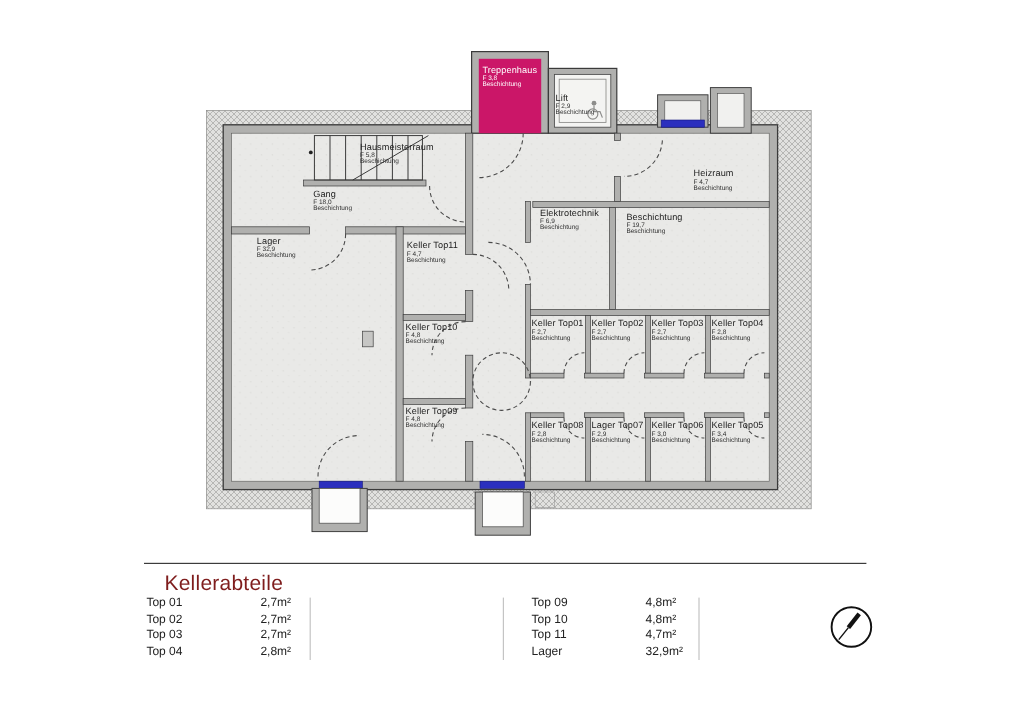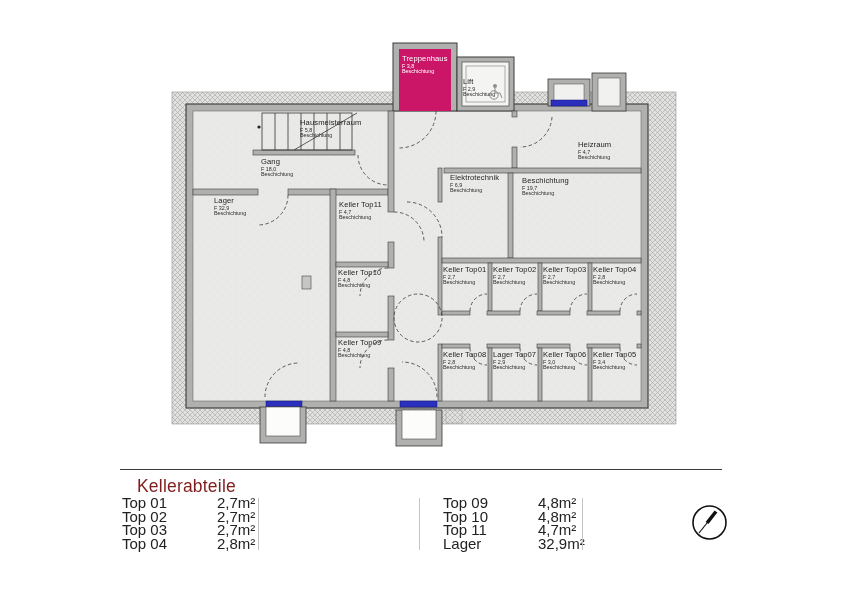--- a/index.html
+++ b/index.html
@@ -8,21 +8,21 @@
   .plan{position:absolute;left:0;top:0;width:842px;height:475px;}
   .plan svg{position:absolute;left:0;top:0;}
   .room-label{position:absolute;color:#1c1c1c;pointer-events:none;white-space:nowrap;}
   .room-label .rn{font-size:7.6px;line-height:8.5px;letter-spacing:.1px;}
   .room-label .rs{font-size:5.4px;line-height:5.8px;color:#2e2e2e;}
   .room-label .rc{font-size:5.4px;line-height:5.8px;color:#2e2e2e;}
   .room-label.on-magenta, .room-label.on-magenta .rs, .room-label.on-magenta .rc{color:#fff;}
   .legend{position:absolute;left:0;top:462px;width:842px;height:133px;}
   .legend-rule{position:absolute;left:120px;top:7px;width:602px;height:1px;background:#3c3c3c;}
   .legend-title{position:absolute;left:121px;top:14px;font-size:17.5px;letter-spacing:.2px;color:#7f1d1d;margin-left:16px;}
-  .legend-col{position:absolute;top:34px;font-size:15px;line-height:13.5px;color:#222;}
+  .legend-col{position:absolute;top:34px;font-size:10px;line-height:13.5px;color:#222;}
   .legend-col .row{display:block;}
   .legend-col .lab{display:inline-block;width:95px;}
   .legend-col .val{display:inline-block;}
   .legend-divider{position:absolute;top:36px;width:1px;height:52px;background:#c4c4c4;}
   .brand{position:absolute;top:44px;right:166px;text-align:right;font-size:12.5px;line-height:17px;color:#111;}
   .compass{position:absolute;left:691px;top:42px;}
 </style>
 </head>
 <body>
 

